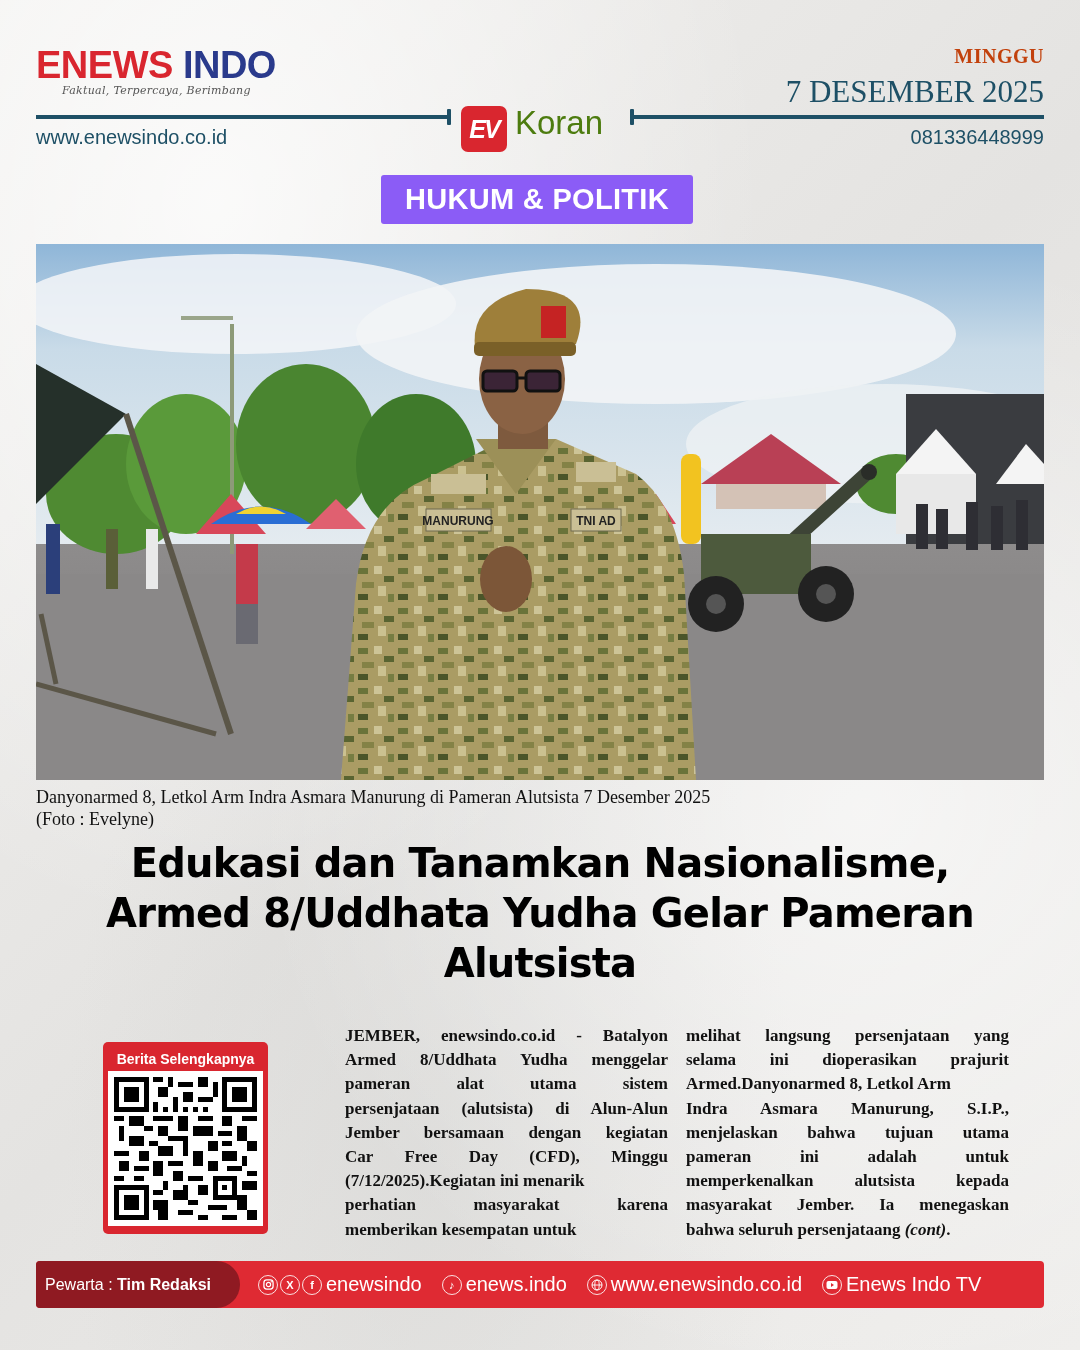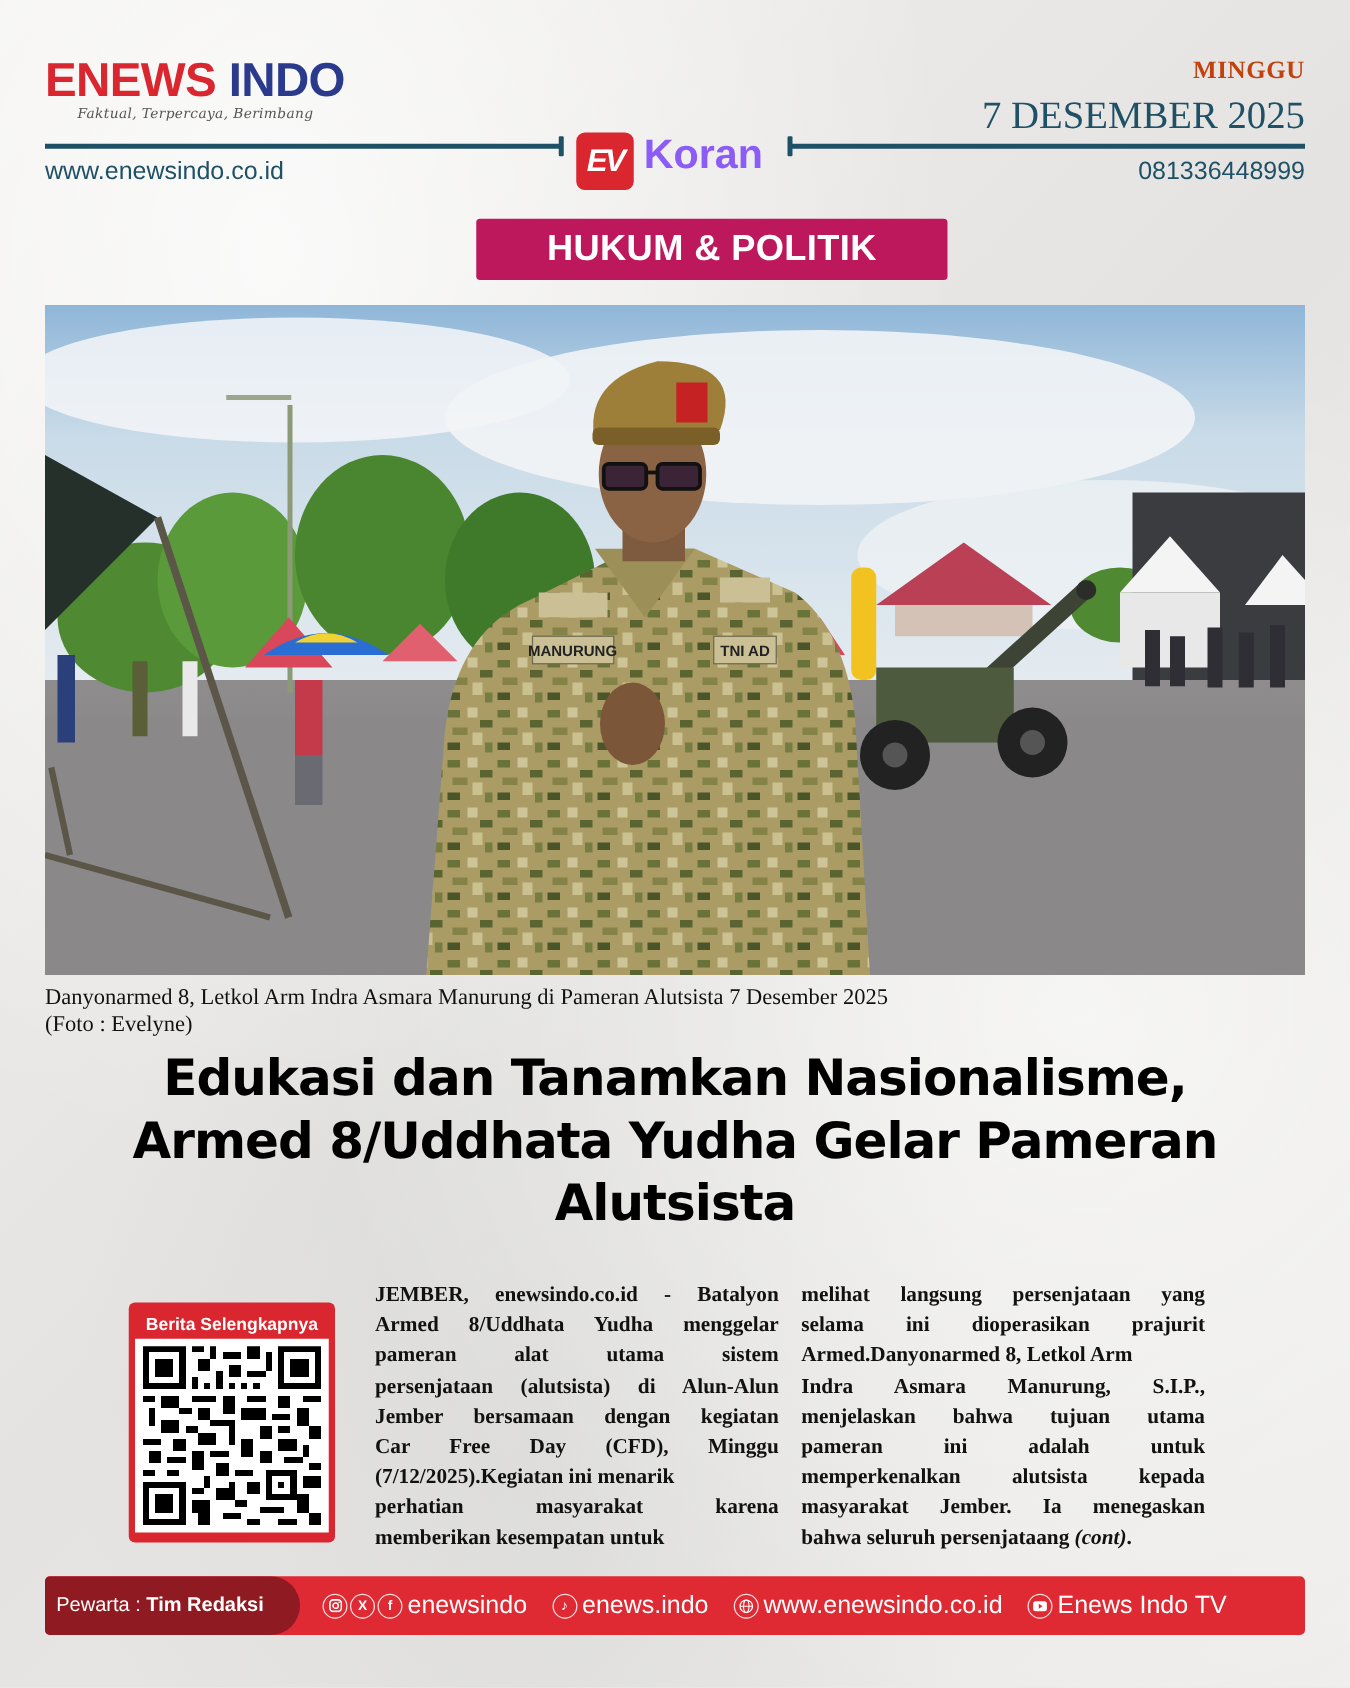--- a/index.html
+++ b/index.html
@@ -22,47 +22,47 @@
   .brand .b-blue { color: #2a3a8c; }
   .tagline { left: 62px; top: 84px; font-family: "DejaVu Serif", serif; font-style: italic; font-size: 11px; color: #555; letter-spacing: 0.3px; }
 
   .hline { height: 4px; background: #1e5066; top: 115px; }
   .hline-left { left: 36px; width: 413px; }
   .hline-right { left: 632px; width: 412px; }
   .hcap { width: 4px; height: 16px; background: #1e5066; top: 109px; border-radius: 1px; }
 
   .koran { left: 461px; top: 94px; display: flex; align-items: center; gap: 8px; }
   .ev-logo { width: 46px; height: 46px; background: #d9262f; border-radius: 7px; color: #fff; font-weight: 700; font-style: italic; font-size: 25px; display: flex; align-items: center; justify-content: center; letter-spacing: -2px; margin-top: 12px; }
-  .koran-label { font-weight: 700; font-size: 33px; color: #8b5cf6; }
+  .koran-label { font-weight: 400; font-size: 33px; color: #4d7c0f; }
 
   .day { right: 36px; top: 46px; font-family: "Liberation Serif", serif; font-weight: 700; font-size: 20px; color: #c2410c; line-height: 1; text-align: center; letter-spacing: 0.5px; }
   .date { right: 36px; top: 76px; font-family: "Liberation Serif", serif; font-size: 31px; color: #1e5066; line-height: 1; text-align: right; }
 
   .website { left: 36px; top: 126px; font-size: 20px; color: #1e5066; font-weight: 400; }
   .phone { right: 36px; top: 126px; font-size: 20px; color: #1e5066; }
 
   
-  .category { left: 381px; top: 175px; width: 377px; height: 49px; background: #be185d; border-radius: 3px; color: #fff; font-weight: 700; font-size: 29px; display: flex; align-items: center; justify-content: center; letter-spacing: 0.3px; }
+  .category { left: 381px; top: 175px; width: 312px; height: 49px; background: #8b5cf6; border-radius: 3px; color: #fff; font-weight: 700; font-size: 29px; display: flex; align-items: center; justify-content: center; letter-spacing: 0.3px; }
 
   
   .photo { left: 36px; top: 244px; width: 1008px; height: 696px; overflow: hidden; }
   .photo svg { display: block; }
 
   .caption { left: 36px; width: 1008px; top: 786px; font-family: "Liberation Serif", serif; font-size: 18px; color: #111; line-height: 22px; }
 
   
   .headline { left: 36px; width: 1008px; top: 838px; text-align: center; font-family: "DejaVu Sans", sans-serif; font-weight: 700; font-size: 40px; line-height: 50px; color: #000; letter-spacing: -0.8px; }
 
   
   .qr-box { left: 103px; top: 1025px; width: 165px; height: 192px; background: #d9262f; border-radius: 5px; padding: 5px; margin-top: 17px; }
   .qr-title { color: #fff; font-size: 14px; font-weight: 700; text-align: center; height: 24px; line-height: 24px; }
   .qr-code { background: #fff; width: 155px; height: 155px; padding: 6px; }
 
   
-  .col { top: 1024px; width: 323px; font-family: "Liberation Serif", serif; font-weight: 700; font-size: 17px; line-height: 24.2px; color: #111; text-align: justify; }
+  .col { top: 1024px; width: 323px; font-family: "Liberation Serif", serif; font-weight: 700; font-size: 17px; line-height: 24.2px; color: #111; text-align: justify; margin-left: 45px; }
   .col-left { left: 300px; }
   .col-right { left: 641px; }
   .col .ln { display: block; text-align-last: justify; height: 24.2px; white-space: nowrap; }
   .col .ln.last { text-align-last: left; }
   .cont { font-style: italic; }
 
   
   .footer { left: 36px; top: 1261px; width: 1008px; height: 47px; background: #df2a33; border-radius: 4px; overflow: hidden; display: flex; align-items: center; }
   .pewarta { width: 204px; height: 47px; background: #8f1a22; border-radius: 0 24px 24px 0; display: flex; align-items: center; padding-left: 9px; color: #fff; font-size: 16px; white-space: nowrap; }
   .pewarta b { font-weight: 700; }

